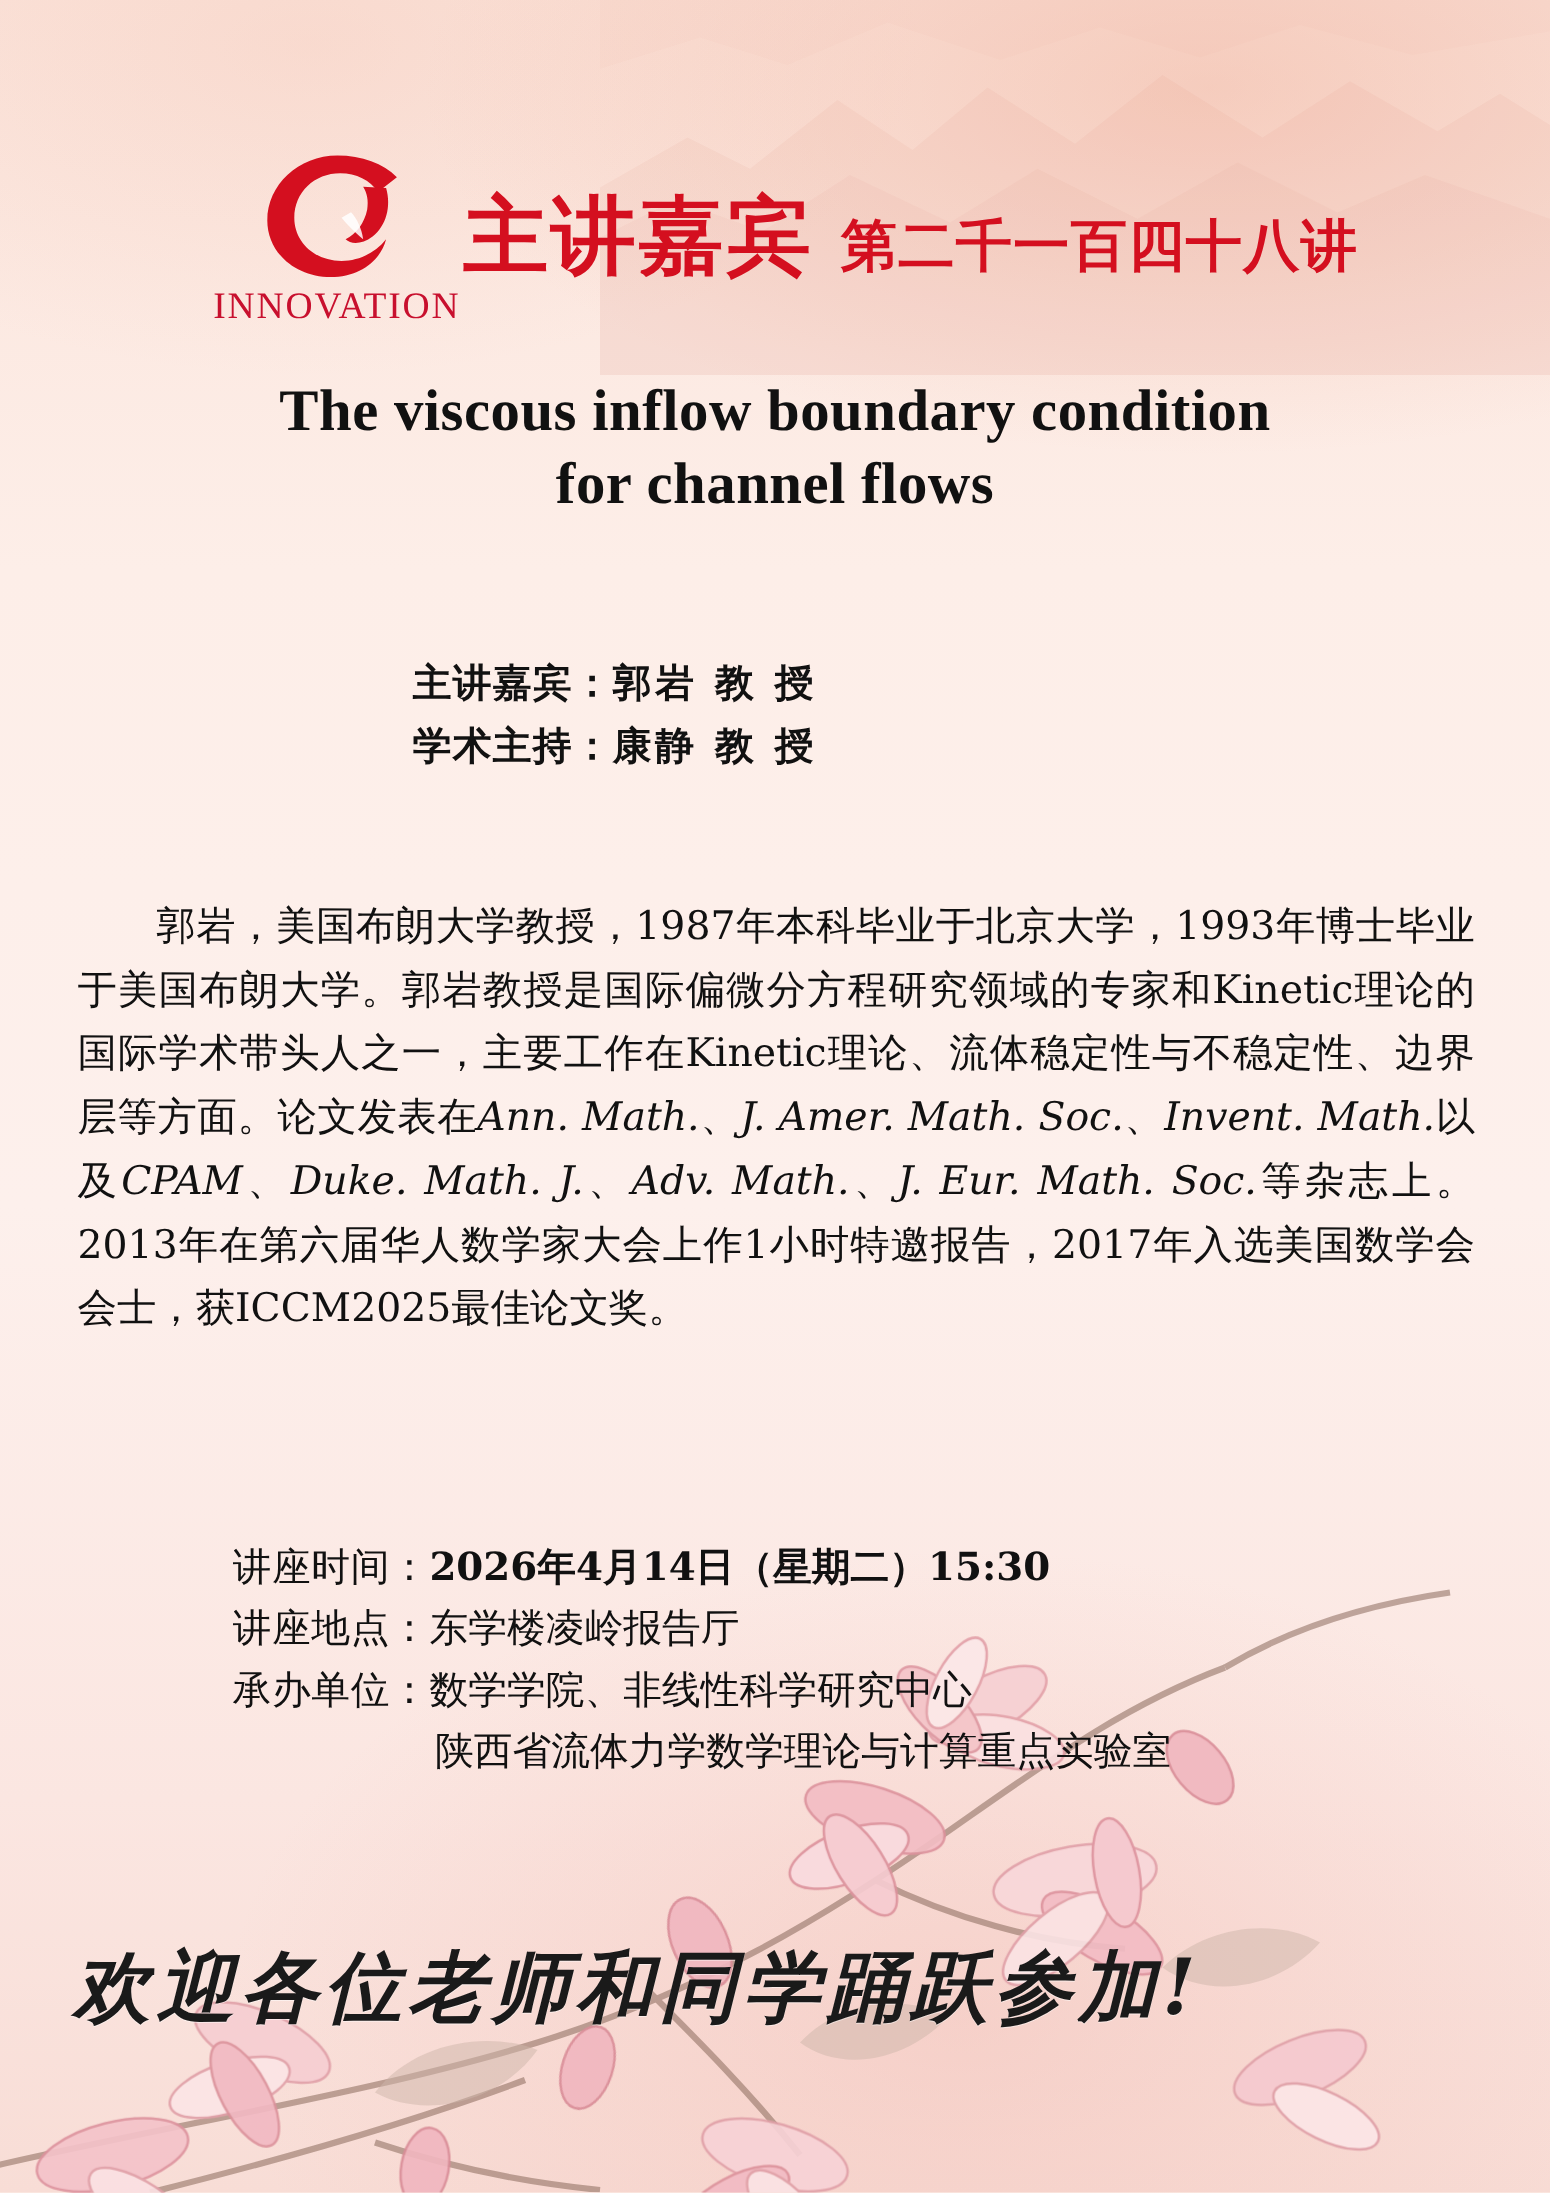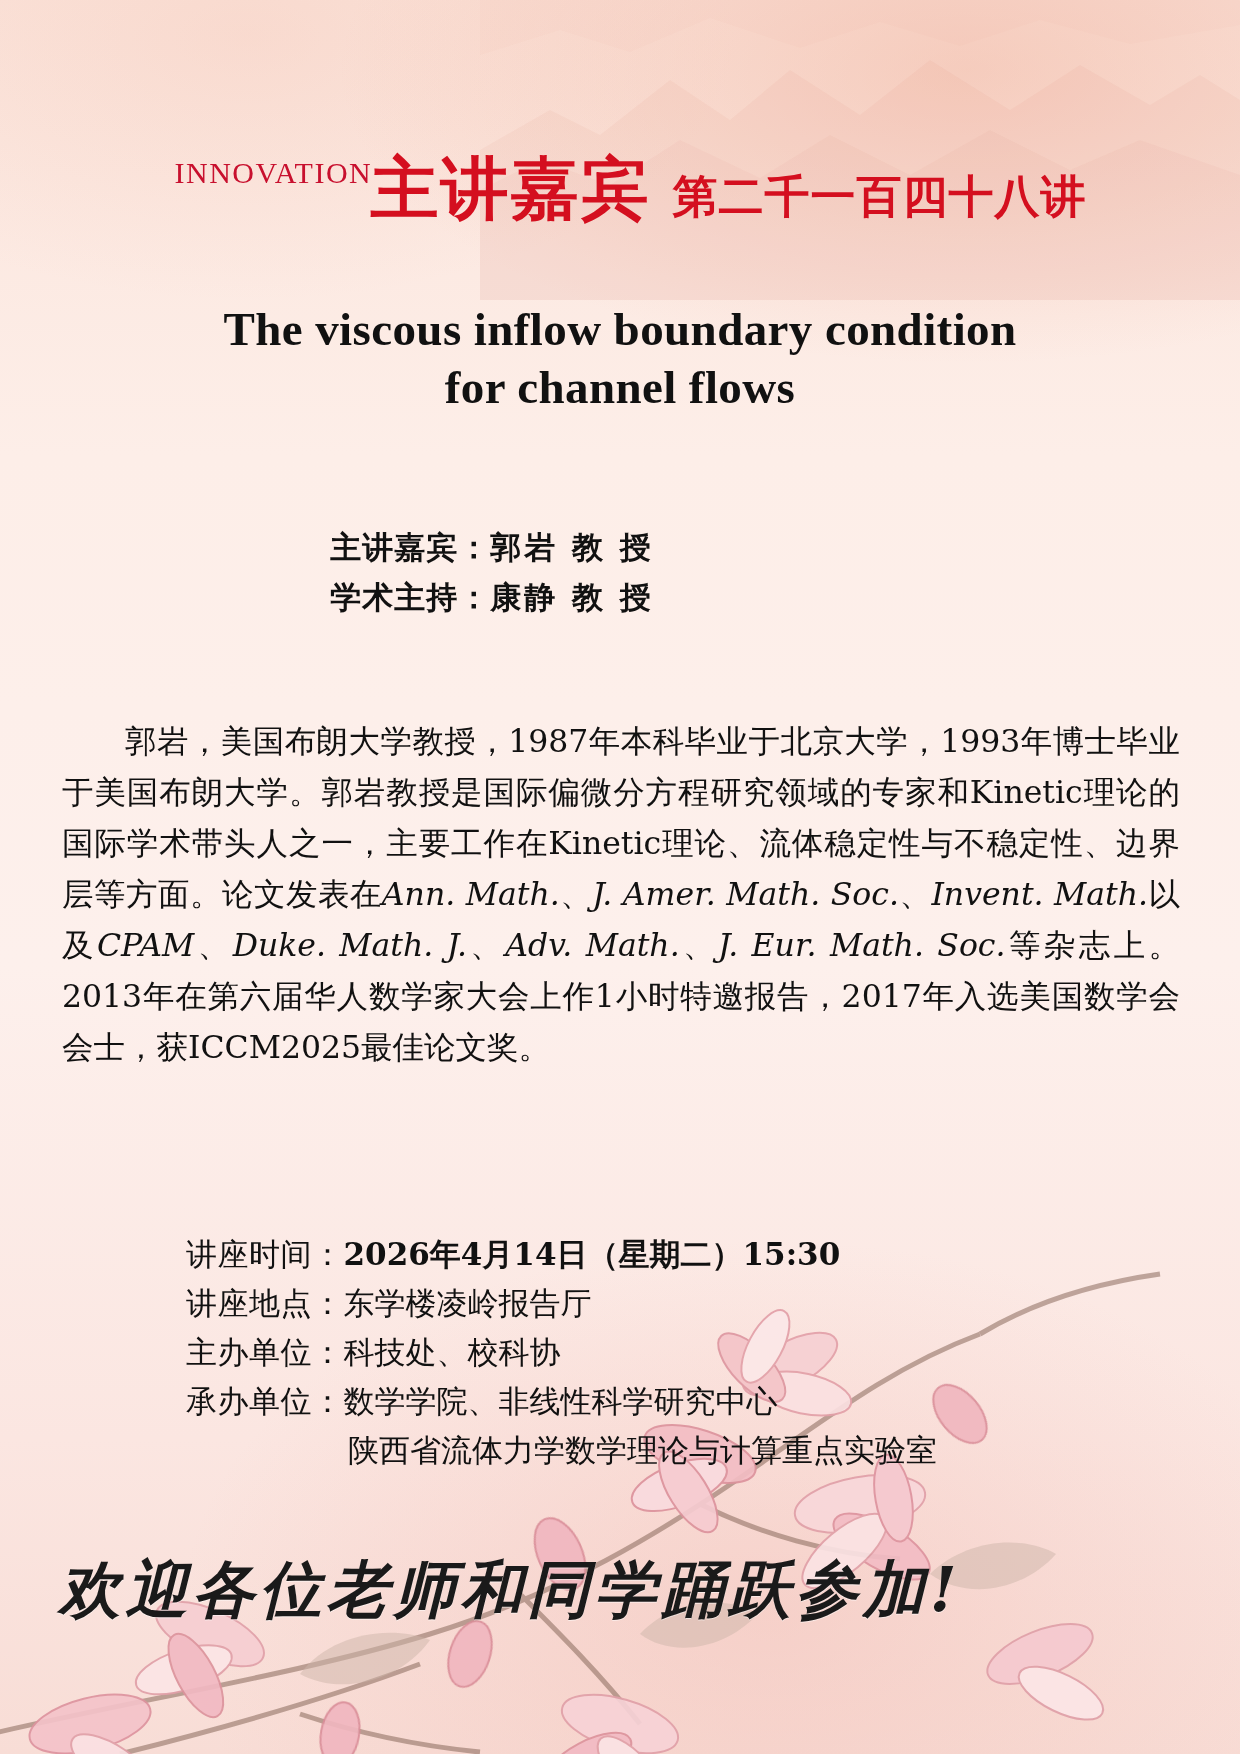--- a/index.html
+++ b/index.html
@@ -50,21 +50,21 @@
   .header {
     position: absolute;
     top: 118px; left: 0; width: 1240px;
     display: flex;
     align-items: flex-start;
     justify-content: center;
   }
   .logo-block {
     width: 190px;
     display: flex;
-    flex-direction: row;
+    flex-direction: column;
     align-items: center;
     margin-right: 6px;
     margin-left: 21px;
   }
   .logo-mark { width: 132px; height: 108px; display: block; }
   .logo-word {
     color: #c8102e;
     font-family: "Liberation Serif", serif;
     font-size: 30px;
     letter-spacing: 1.5px;
@@ -274,23 +274,20 @@
   </svg>
 
   <div class="details">
     <div class="line">
       <span class="lbl">讲座时间：</span><span class="bold">2026年4月14日（星期二）15:30</span>
     </div>
     <div class="line">
       <span class="lbl">讲座地点：</span><span>东学楼凌岭报告厅</span>
     </div>
     <div class="line">
-      <span class="lbl">主办单位：</span><span>科技处、校科协</span>
-    </div>
-    <div class="line">
       <span class="lbl">承办单位：</span><span>数学学院、非线性科学研究中心</span>
     </div>
     <div class="line indented">
       <span>陕西省流体力学数学理论与计算重点实验室</span>
     </div>
   </div>
 
   <div class="welcome">欢迎各位老师和同学踊跃参加!</div>
 
 </div>

